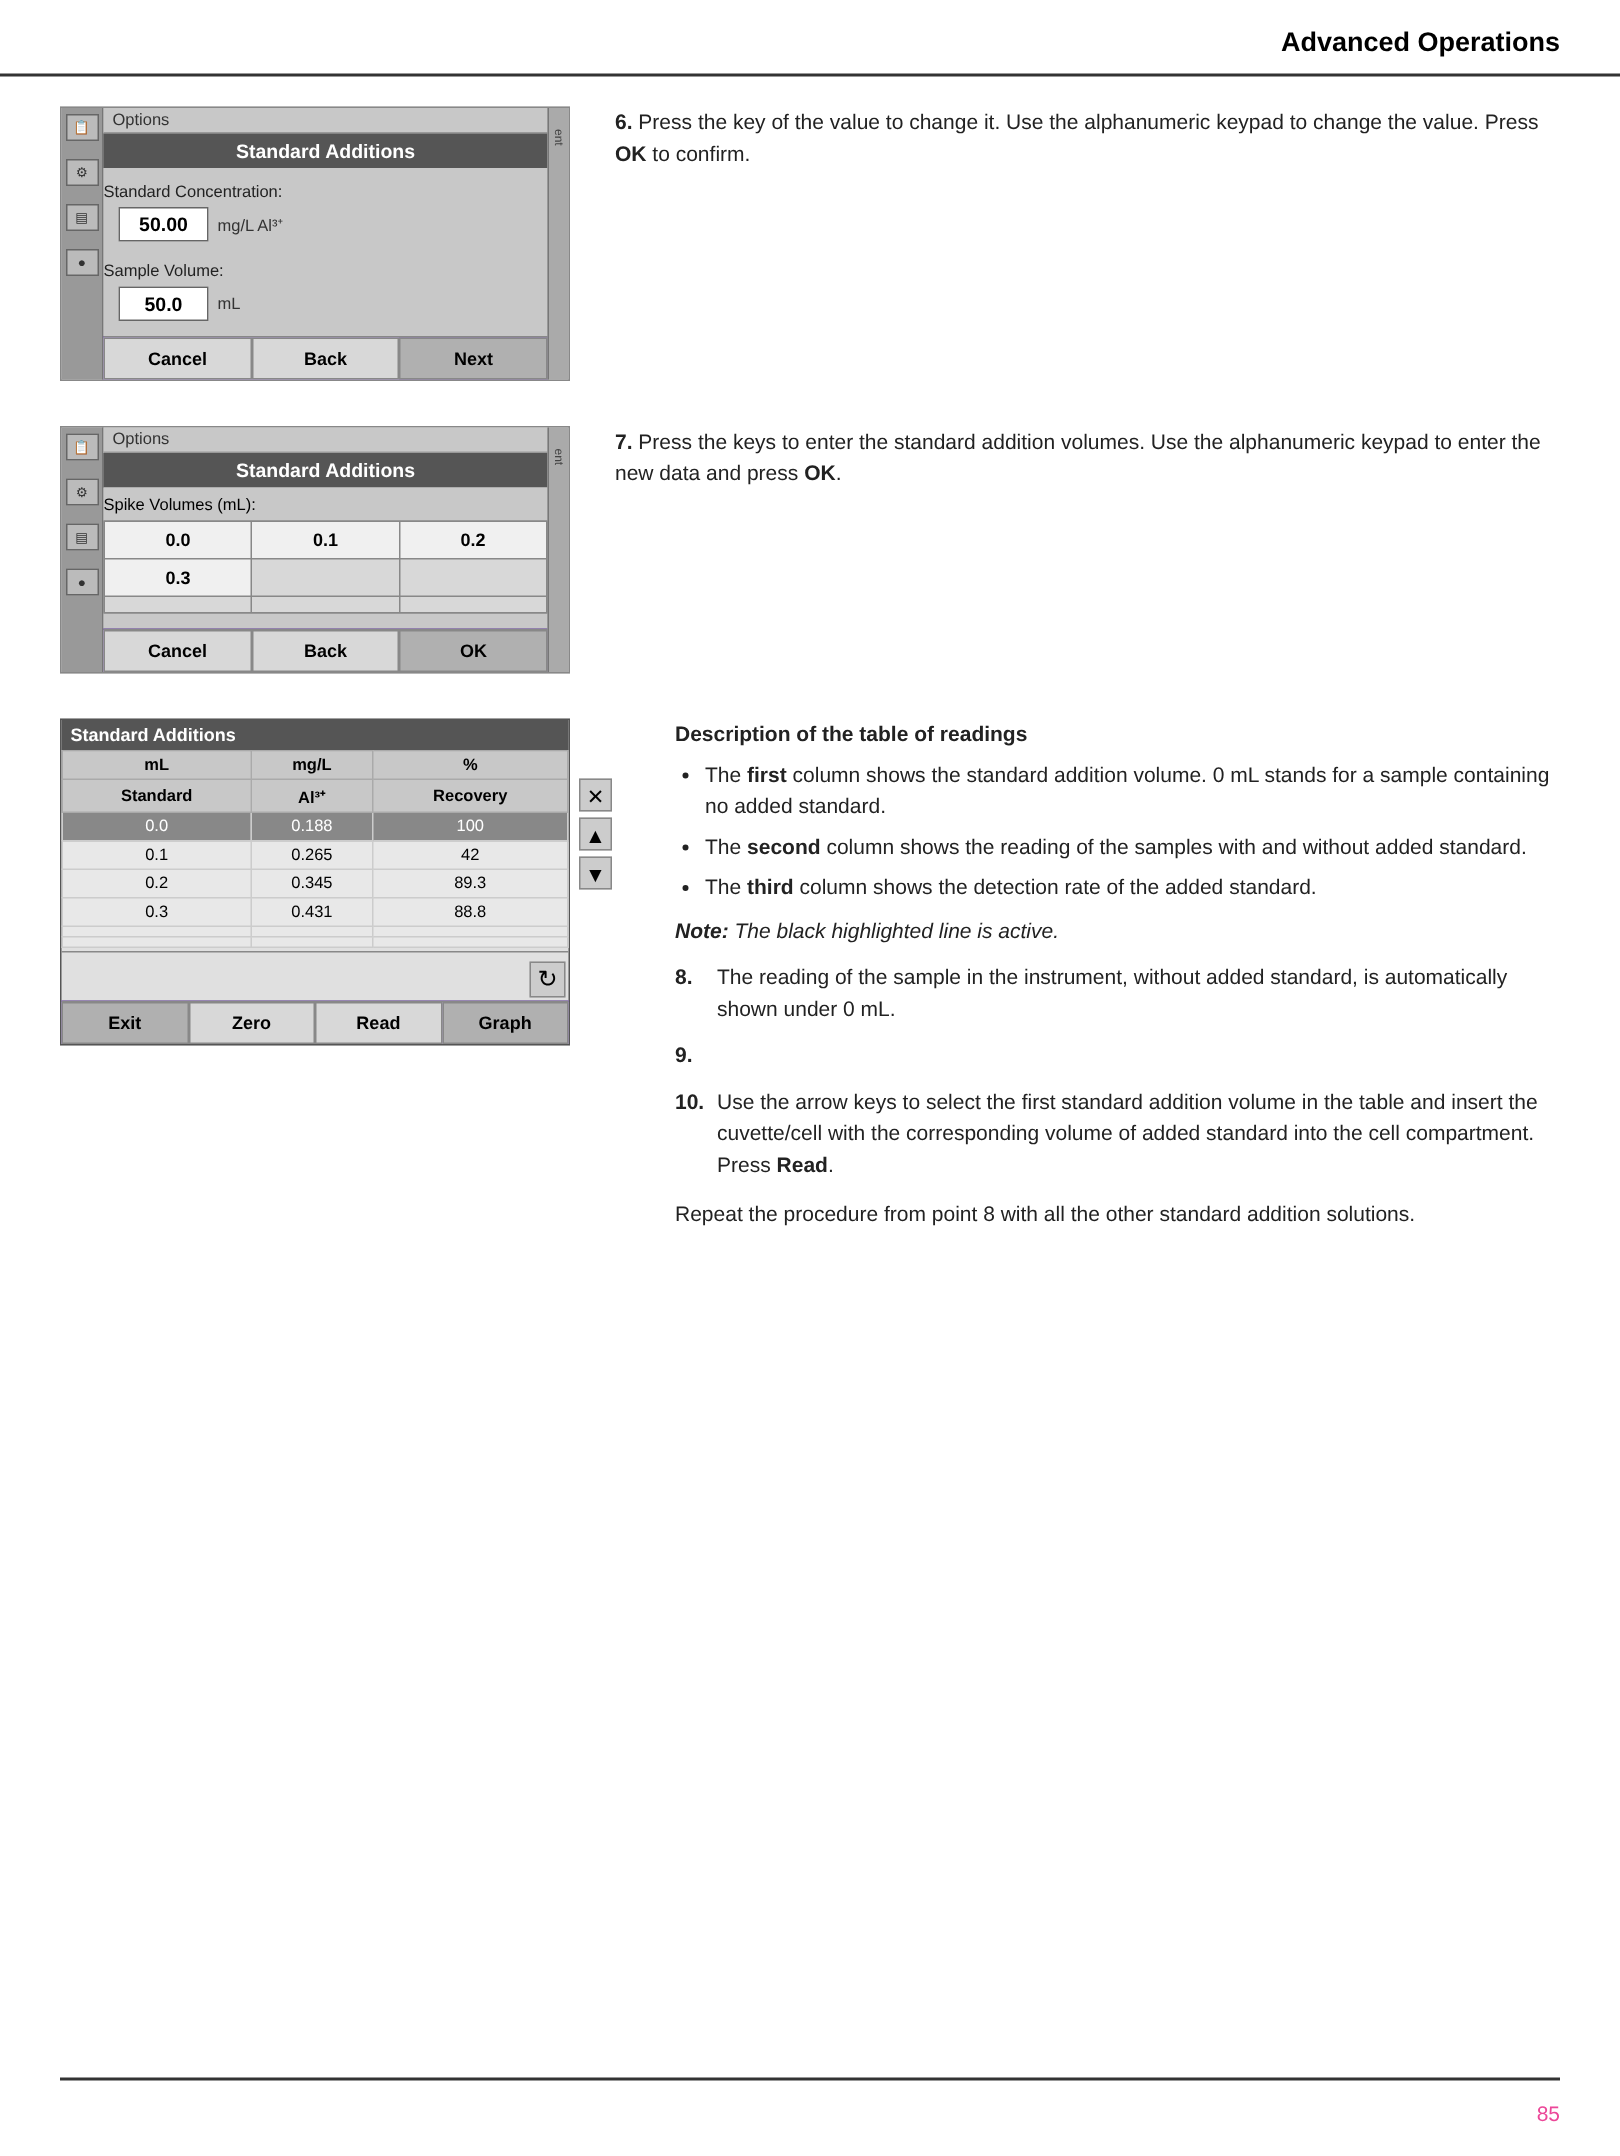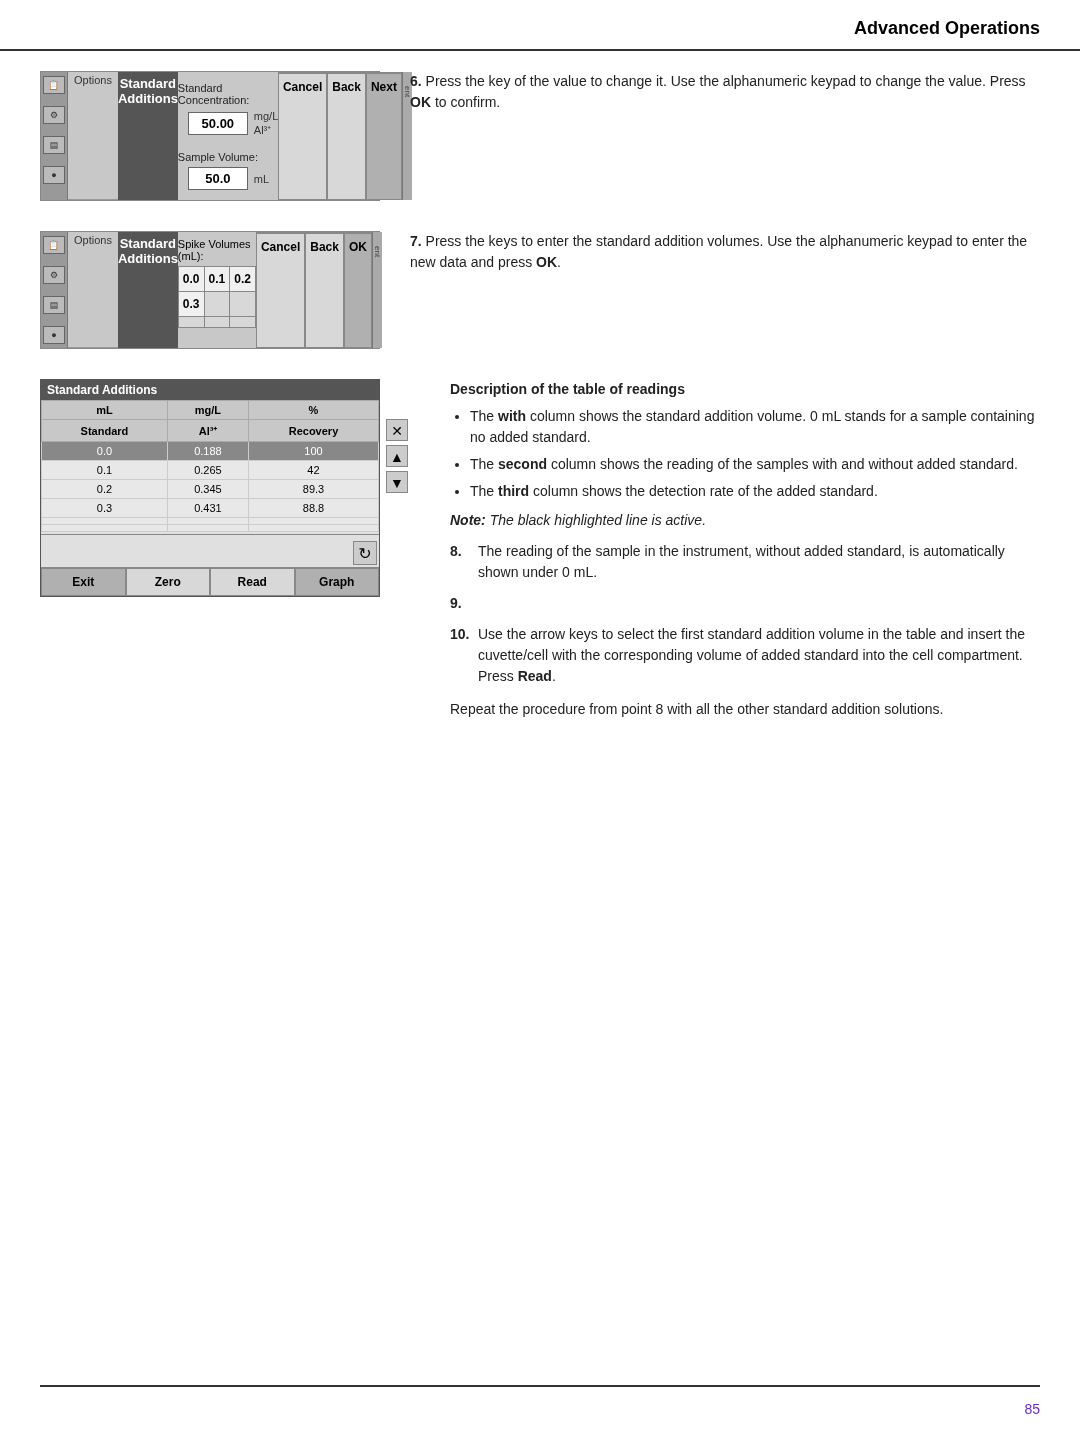--- a/index.html
+++ b/index.html
@@ -20,21 +20,21 @@
       font-size: 18px;
       font-weight: bold;
     }
 
     
     .page-footer {
       position: absolute;
       bottom: 20px;
       right: 40px;
       font-size: 14px;
-      color: #6d28d9;
+      color: #ec4899;
     }
 
     .page-bottom-rule {
       position: absolute;
       bottom: 50px;
       left: 40px;
       right: 40px;
       border-bottom: 2px solid #333;
     }
 
@@ -143,21 +143,21 @@
       display: flex;
       flex-direction: column;
       align-items: center;
       justify-content: flex-start;
       padding: 4px 0;
     }
 
     .device-main {
       flex: 1;
       display: flex;
-      flex-direction: row;
+      flex-direction: column;
     }
 
     .icon-sq {
       width: 22px;
       height: 18px;
       background: #bbb;
       border: 1px solid #666;
       font-size: 9px;
       display: flex;
       align-items: center;
@@ -520,21 +520,21 @@
         <div class="sa-ctrl-btn">▲</div>
         <div class="sa-ctrl-btn">▼</div>
       </div>
     </div>
 
     <div class="text-panel" style="margin-left:40px;">
       <p class="desc-heading">Description of the table of readings</p>
 
       <ul class="bullet-list">
         <li>
-          The <strong>with</strong> column shows the standard addition volume. 0 mL stands for a sample containing no added standard.
+          The <strong>first</strong> column shows the standard addition volume. 0 mL stands for a sample containing no added standard.
         </li>
         <li>
           The <strong>second</strong> column shows the reading of the samples with and without added standard.
         </li>
         <li>
           The <strong>third</strong> column shows the detection rate of the added standard.
         </li>
       </ul>
 
       <p class="note-text">

